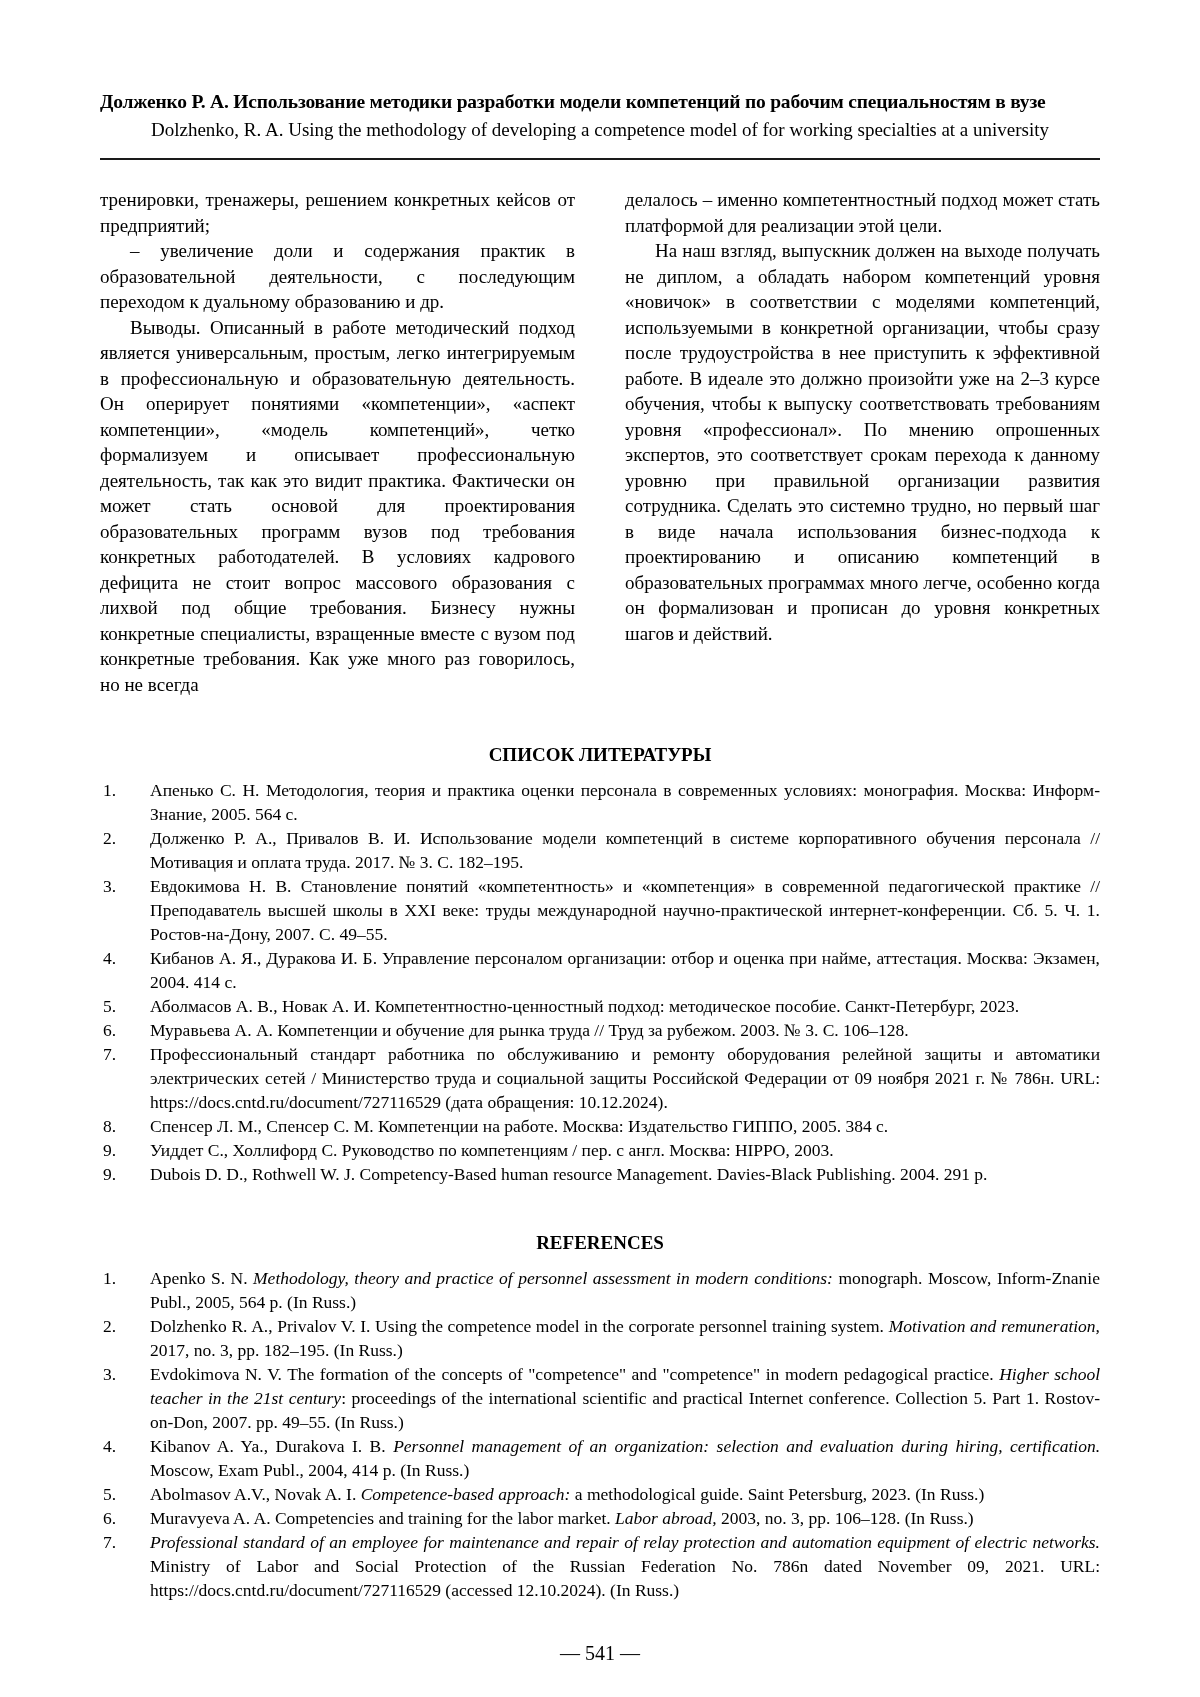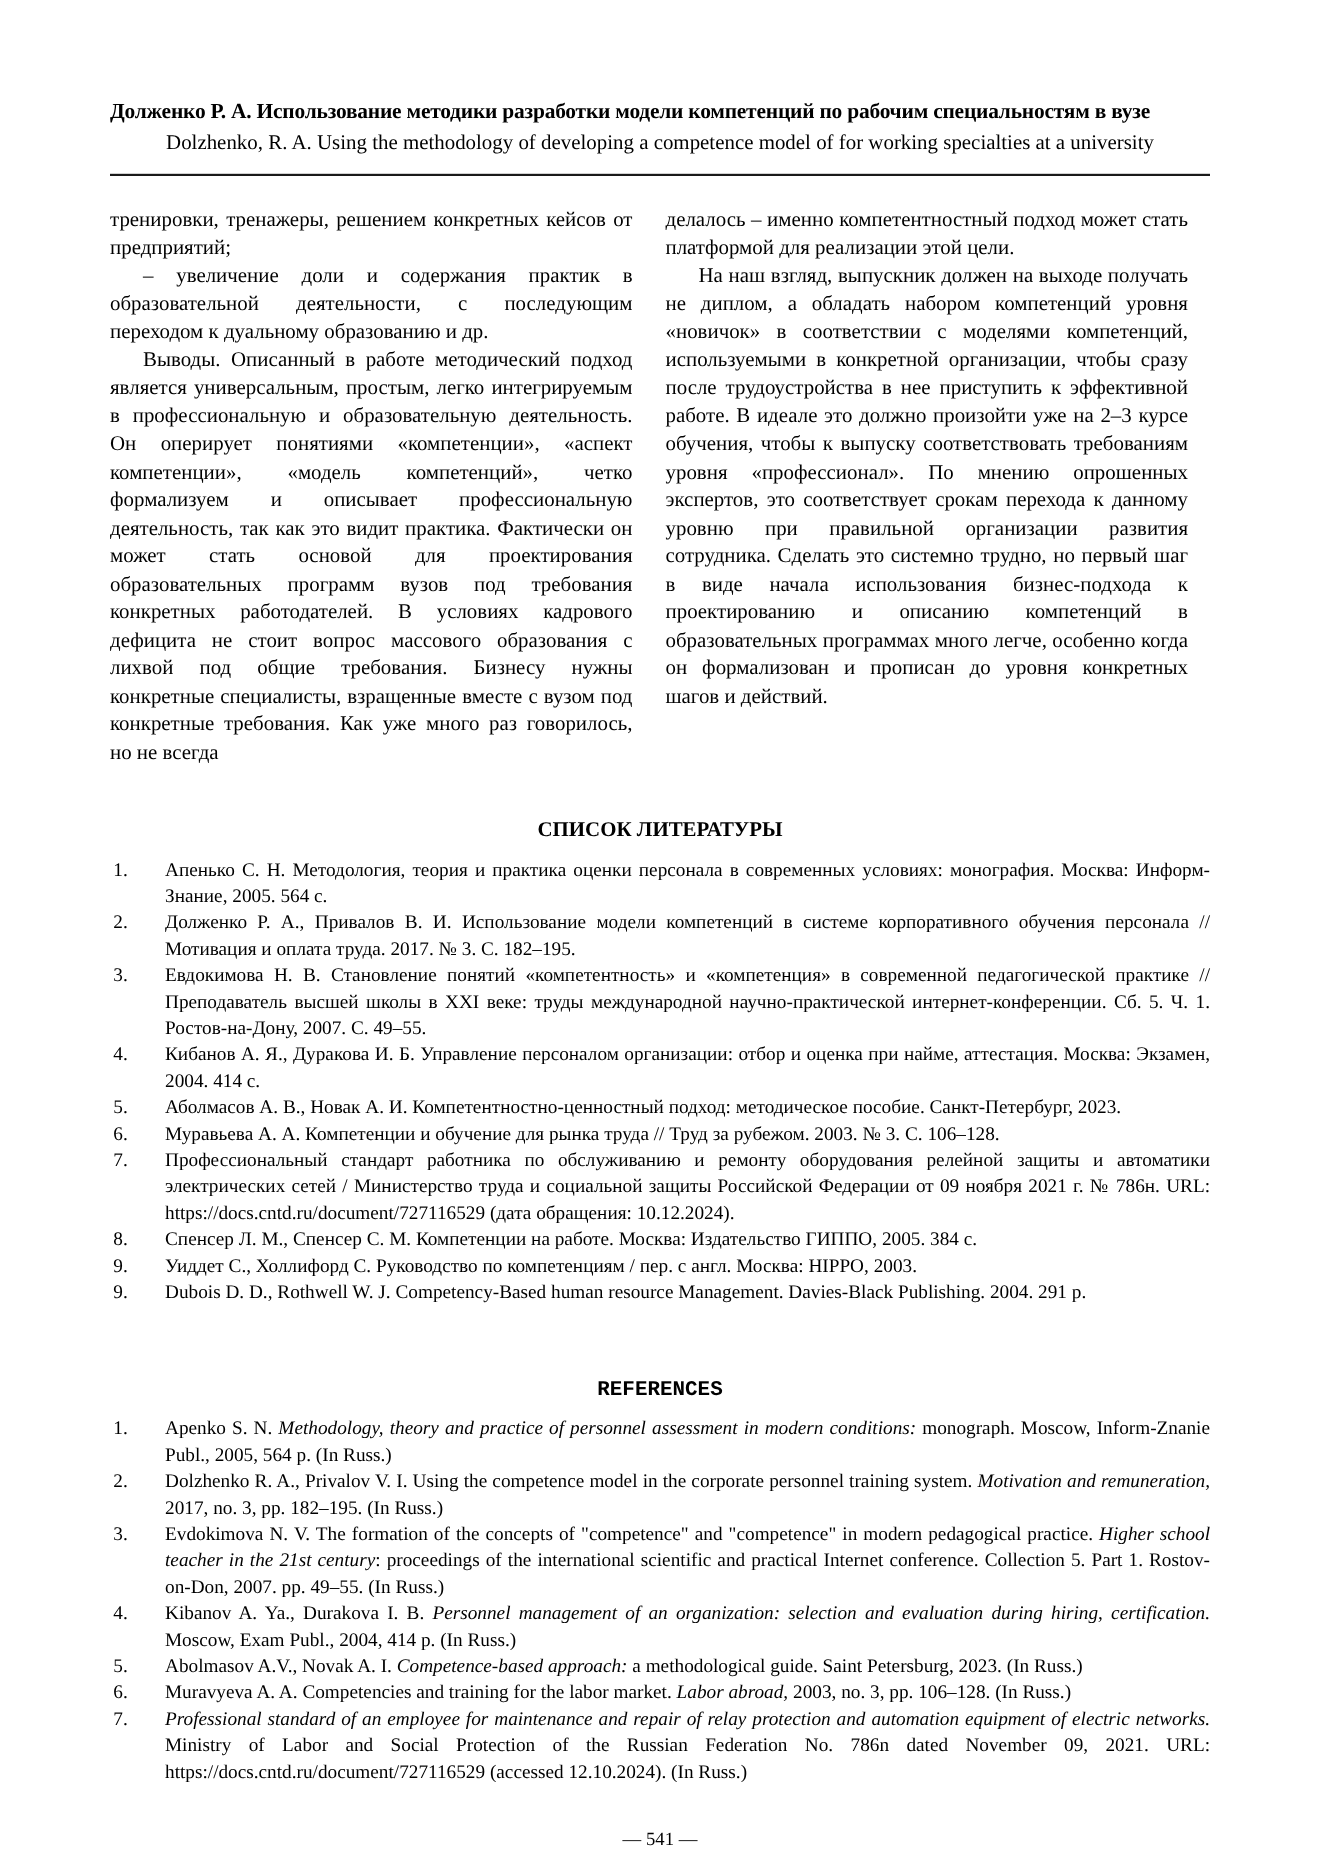--- a/index.html
+++ b/index.html
@@ -17,21 +17,21 @@
     font-size: 19.5px; line-height: 24px; letter-spacing: -0.2px;
   }
   .title-en {
     text-align: center; font-size: 19px; line-height: 24px; margin-top: 4px;
   }
   .header-rule {
     border: none; border-top: 2px solid #1a1a1a; margin: 16px 0 0 0;
   }
 
   
-  .columns { display: flex; gap: 30px; margin-top: 27px; }
+  .columns { display: flex; gap: 50px; margin-top: 27px; }
   .col { width: 475px; font-size: 19px; line-height: 25.5px; text-align: justify; }
   .body-par { margin: 0; }
   .body-par.indent { text-indent: 30px; }
   .b { font-weight: normal; }
   .i { font-style: italic; }
 
   
   .section-heading {
     text-align: center; font-weight: bold; font-size: 19px; line-height: 22px;
   }
@@ -39,21 +39,21 @@
   .heading-en { margin-top: 46px; }
   .ref-list { margin-top: 12px; }
   .ref-item {
     position: relative; padding-left: 50px;
     font-size: 17.5px; line-height: 24px; text-align: justify;
   }
   .ref-num { position: absolute; left: 3px; top: 0; }
 
   
   .page-number {
-    text-align: center; font-size: 17px; margin-top: 40px;
+    text-align: center; font-size: 20px; margin-top: 40px;
   }
 </style>
 </head>
 <body>
 
 <div class="content">
 
   <header>
     <div class="title-ru">Долженко Р. А. Использование методики разработки модели компетенций по рабочим специальностям в вузе</div>
     <div class="title-en">Dolzhenko, R. A. Using the methodology of developing a competence model of for working specialties at a university</div>
@@ -82,21 +82,21 @@
         <div class="ref-item"><span class="ref-num">5.</span><span class="ref-text"><span>Аболмасов А. В., Новак А. И. Компетентностно-ценностный подход: методическое пособие. Санкт-Петербург, 2023.</span></span></div>
         <div class="ref-item"><span class="ref-num">6.</span><span class="ref-text"><span>Муравьева А. А. Компетенции и обучение для рынка труда // Труд за рубежом. 2003. № 3. С. 106–128.</span></span></div>
         <div class="ref-item"><span class="ref-num">7.</span><span class="ref-text"><span>Профессиональный стандарт работника по обслуживанию и ремонту оборудования релейной защиты и автоматики электрических сетей / Министерство труда и социальной защиты Российской Федерации от 09 ноября 2021 г. № 786н. URL: https://docs.cntd.ru/document/727116529 (дата обращения: 10.12.2024).</span></span></div>
         <div class="ref-item"><span class="ref-num">8.</span><span class="ref-text"><span>Спенсер Л. М., Спенсер С. М. Компетенции на работе. Москва: Издательство ГИППО, 2005. 384 с.</span></span></div>
         <div class="ref-item"><span class="ref-num">9.</span><span class="ref-text"><span>Уиддет С., Холлифорд С. Руководство по компетенциям / пер. с англ. Москва: HIPPO, 2003.</span></span></div>
         <div class="ref-item"><span class="ref-num">9.</span><span class="ref-text"><span>Dubois D. D., Rothwell W. J. Competency-Based human resource Management. Davies-Black Publishing. 2004. 291 p.</span></span></div>
       </div>
   </section>
 
   <section>
-    <h2 class="section-heading heading-en" style="margin-bottom:0; margin-top:66px;font-family:Liberation Mono, monospace;">REFERENCES</h2>
+    <h2 class="section-heading heading-en" style="margin-bottom:0; margin-top:46px;">REFERENCES</h2>
     <div class="ref-list" lang="en">
         <div class="ref-item"><span class="ref-num">1.</span><span class="ref-text"><span>Apenko S. N. </span><span class="i">Methodology, theory and practice of personnel assessment in modern conditions:</span><span> monograph. Moscow, Inform-Znanie Publ., 2005, 564 p. (In Russ.)</span></span></div>
         <div class="ref-item"><span class="ref-num">2.</span><span class="ref-text"><span>Dolzhenko R. A., Privalov V. I. Using the competence model in the corporate personnel training system. </span><span class="i">Motivation and remuneration,</span><span> 2017, no. 3, pp. 182–195. (In Russ.)</span></span></div>
         <div class="ref-item"><span class="ref-num">3.</span><span class="ref-text"><span>Evdokimova N. V. The formation of the concepts of "competence" and "competence" in modern pedagogical practice. </span><span class="i">Higher school teacher in the 21st century</span><span>: proceedings of the international scientific and practical Internet conference. Collection 5. Part 1. Rostov-on-Don, 2007. pp. 49–55. (In Russ.)</span></span></div>
         <div class="ref-item"><span class="ref-num">4.</span><span class="ref-text"><span>Kibanov A. Ya., Durakova I. B. </span><span class="i">Personnel management of an organization: selection and evaluation during hiring, certification.</span><span> Moscow, Exam Publ., 2004, 414 p. (In Russ.)</span></span></div>
         <div class="ref-item"><span class="ref-num">5.</span><span class="ref-text"><span>Abolmasov A.V., Novak A. I. </span><span class="i">Competence-based approach:</span><span> a methodological guide. Saint Petersburg, 2023. (In Russ.)</span></span></div>
         <div class="ref-item"><span class="ref-num">6.</span><span class="ref-text"><span>Muravyeva A. A. Competencies and training for the labor market. </span><span class="i">Labor abroad,</span><span> 2003, no. 3, pp. 106–128. (In Russ.)</span></span></div>
         <div class="ref-item"><span class="ref-num">7.</span><span class="ref-text"><span class="i">Professional standard of an employee for maintenance and repair of relay protection and automation equipment of electric networks.</span><span> Ministry of Labor and Social Protection of the Russian Federation No. 786n dated November 09, 2021. URL: https://docs.cntd.ru/document/727116529 (accessed 12.10.2024). (In Russ.)</span></span></div>
       </div>
   </section>

